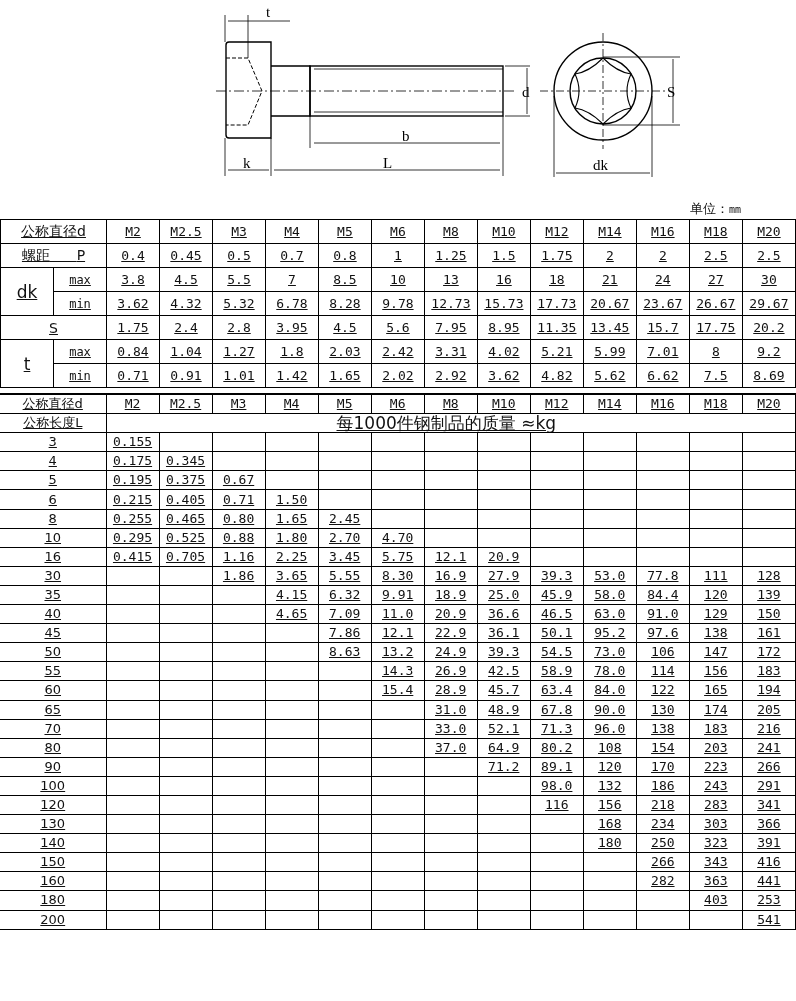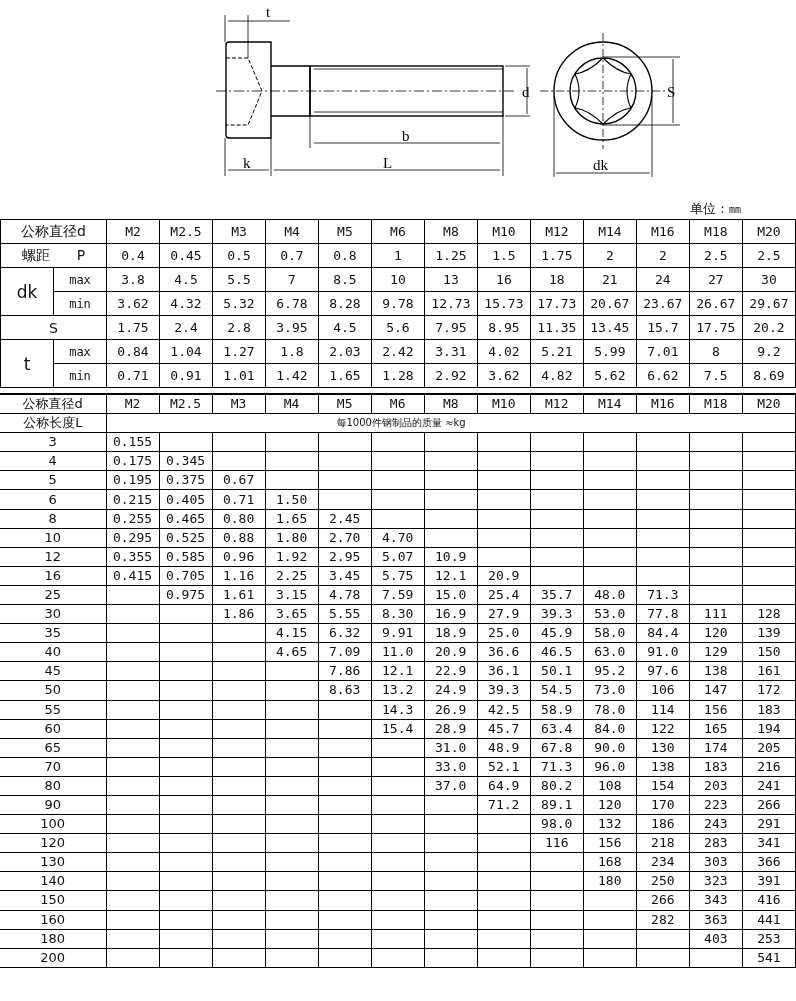--- a/index.html
+++ b/index.html
@@ -1,31 +1,31 @@
 <!DOCTYPE html>
 <html><head>
 <meta charset="utf-8">
 <style>
   html,body{margin:0;padding:0;background:#fff;}
   body{width:796px;height:1001px;position:relative;overflow:hidden;font-family:"DejaVu Sans Mono","Liberation Mono",monospace;color:#111;}
   .drawing{position:absolute;left:0;top:0;width:796px;height:190px;}
   .unit{position:absolute;left:690px;top:200px;font-size:13px;font-family:"DejaVu Sans",sans-serif;}
   .unit small{font-size:10px;font-family:"DejaVu Sans Mono",monospace;}
-  table{border-collapse:collapse;position:absolute;left:0;table-layout:fixed;}
+  table{border-collapse:collapse;position:absolute;left:0;table-layout:fixed;text-decoration:underline;}
   td{padding:0;text-align:center;font-size:13px;white-space:nowrap;overflow:hidden;}
   #t1{top:219px;width:796px;}
   #t1 td{border:1px solid #000;height:23px;}
   #t1 td.lbl{font-family:"DejaVu Sans",sans-serif;font-size:14px;}
   #t1 td.big{font-family:"DejaVu Sans",sans-serif;font-size:17px;}
   #t1 td.sm{font-size:12px;}
   #t2{top:393px;width:796px;}
   #t2 td{border:1px solid #000;height:18.1px;line-height:18px;}
   #t2 td.first{border-left:none;border-right:1px solid #000;font-family:"DejaVu Sans",sans-serif;font-size:13px;}
   #t2 td.hdr{font-family:"DejaVu Sans",sans-serif;font-size:13px;text-decoration:none;}
-  #t2 td.span{text-align:left;padding-left:230px;font-family:"DejaVu Sans",sans-serif;font-size:10px;}
+  #t2 td.span{text-align:left;padding-left:230px;font-family:"DejaVu Sans",sans-serif;font-size:17px;}
   #t2 tr.topgap td{border-top:2px solid #000;}
 </style>
 </head>
 <body>
 
 <svg class="drawing" viewBox="0 0 796 190" xmlns="http://www.w3.org/2000/svg">
   <g stroke="#000" fill="none" stroke-width="1.4">
 
     <path d="M226 45 Q226 42 229 42 L271 42 L271 138 L229 138 Q226 138 226 135 Z"></path>
 
@@ -185,21 +185,21 @@
         <td>8</td>
         <td>9.2</td>
       </tr>
       <tr>
         <td class="sm">min</td>
         <td>0.71</td>
         <td>0.91</td>
         <td>1.01</td>
         <td>1.42</td>
         <td>1.65</td>
-        <td>1.28</td>
+        <td>2.02</td>
         <td>2.92</td>
         <td>3.62</td>
         <td>4.82</td>
         <td>5.62</td>
         <td>6.62</td>
         <td>7.5</td>
         <td>8.69</td>
       </tr>
     </tbody>
 </table>
@@ -319,64 +319,32 @@
         <td>4.70</td>
         <td></td>
         <td></td>
         <td></td>
         <td></td>
         <td></td>
         <td></td>
         <td></td>
       </tr>
       <tr>
-        <td class="first">12</td>
-        <td>0.355</td>
-        <td>0.585</td>
-        <td>0.96</td>
-        <td>1.92</td>
-        <td>2.95</td>
-        <td>5.07</td>
-        <td>10.9</td>
-        <td></td>
-        <td></td>
-        <td></td>
-        <td></td>
-        <td></td>
-        <td></td>
-      </tr>
-      <tr>
         <td class="first">16</td>
         <td>0.415</td>
         <td>0.705</td>
         <td>1.16</td>
         <td>2.25</td>
         <td>3.45</td>
         <td>5.75</td>
         <td>12.1</td>
         <td>20.9</td>
         <td></td>
         <td></td>
         <td></td>
-        <td></td>
-        <td></td>
-      </tr>
-      <tr>
-        <td class="first">25</td>
-        <td></td>
-        <td>0.975</td>
-        <td>1.61</td>
-        <td>3.15</td>
-        <td>4.78</td>
-        <td>7.59</td>
-        <td>15.0</td>
-        <td>25.4</td>
-        <td>35.7</td>
-        <td>48.0</td>
-        <td>71.3</td>
         <td></td>
         <td></td>
       </tr>
       <tr>
         <td class="first">30</td>
         <td></td>
         <td></td>
         <td>1.86</td>
         <td>3.65</td>
         <td>5.55</td>

